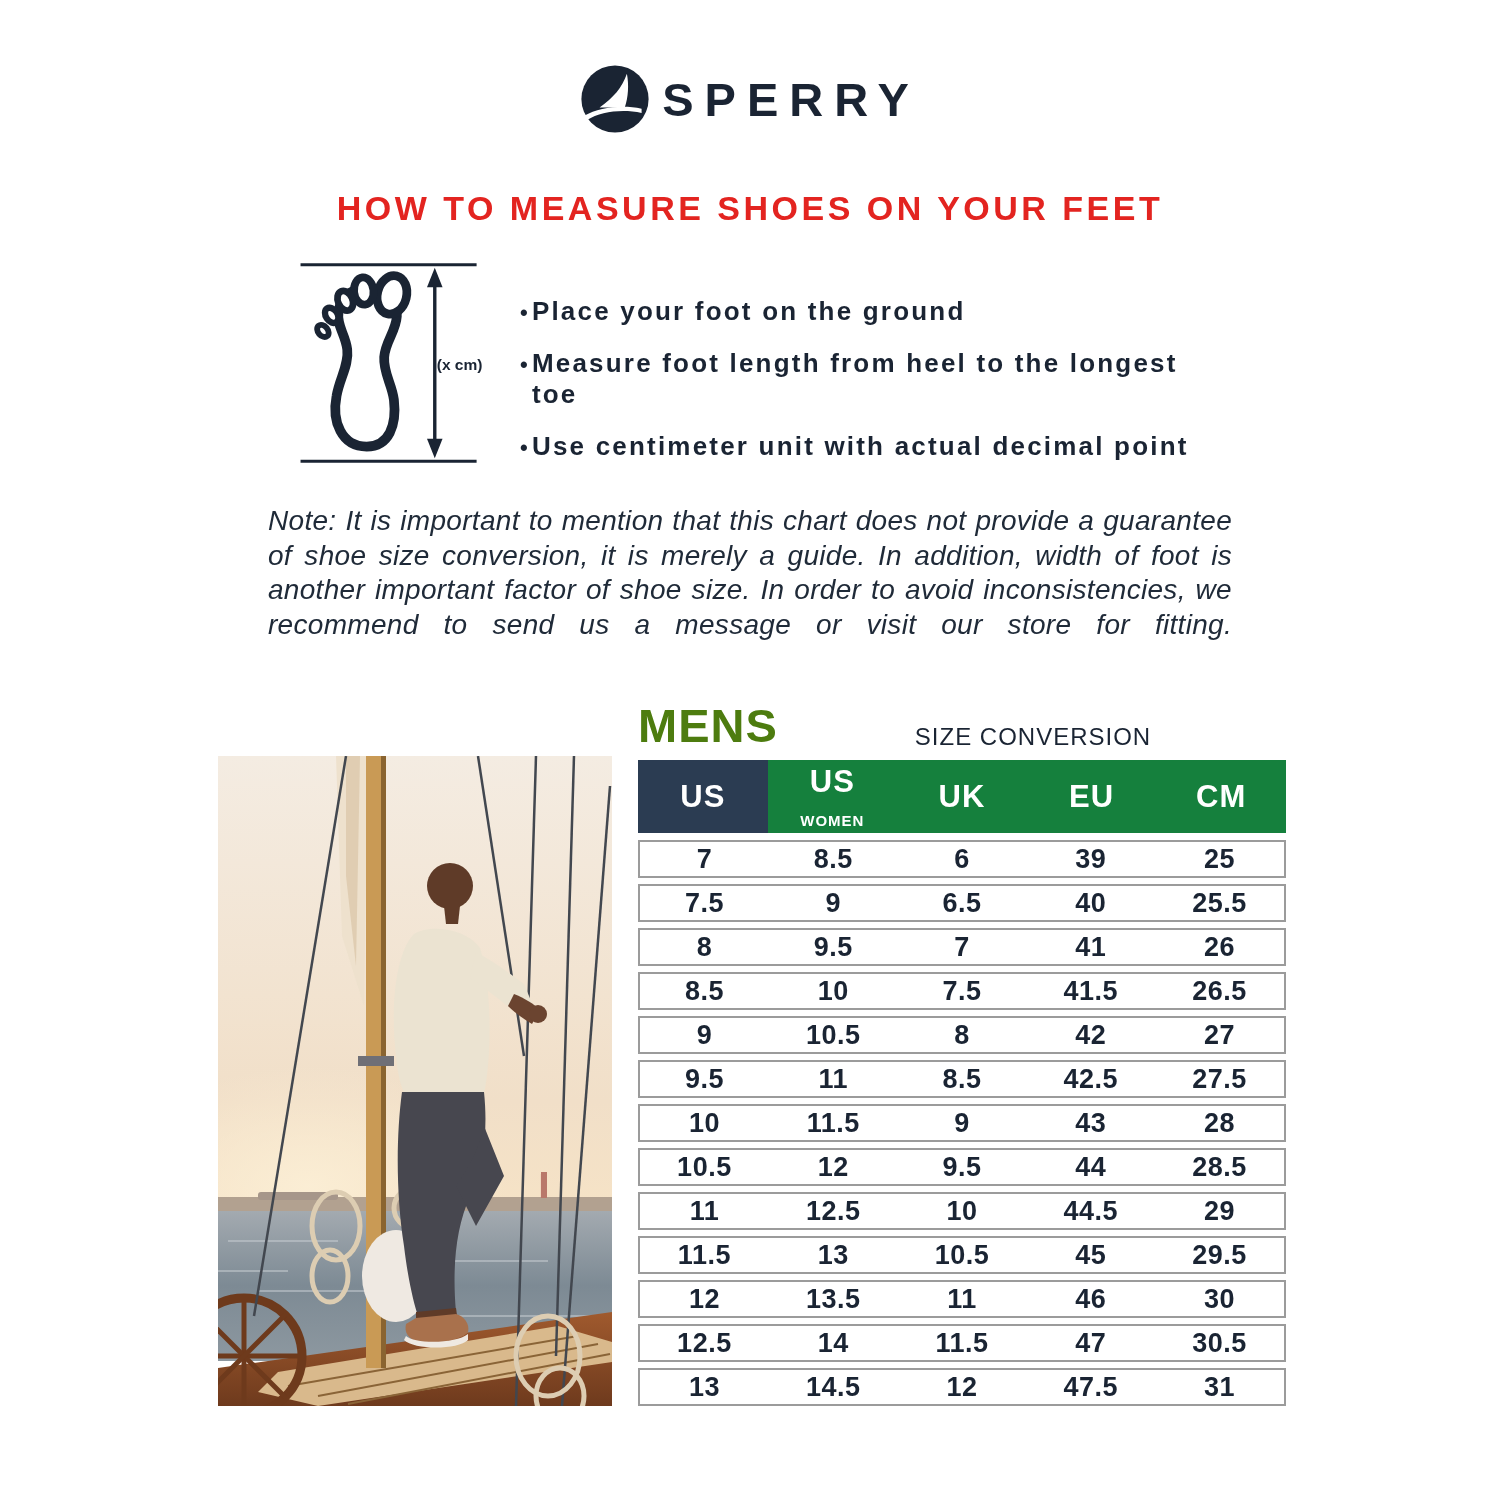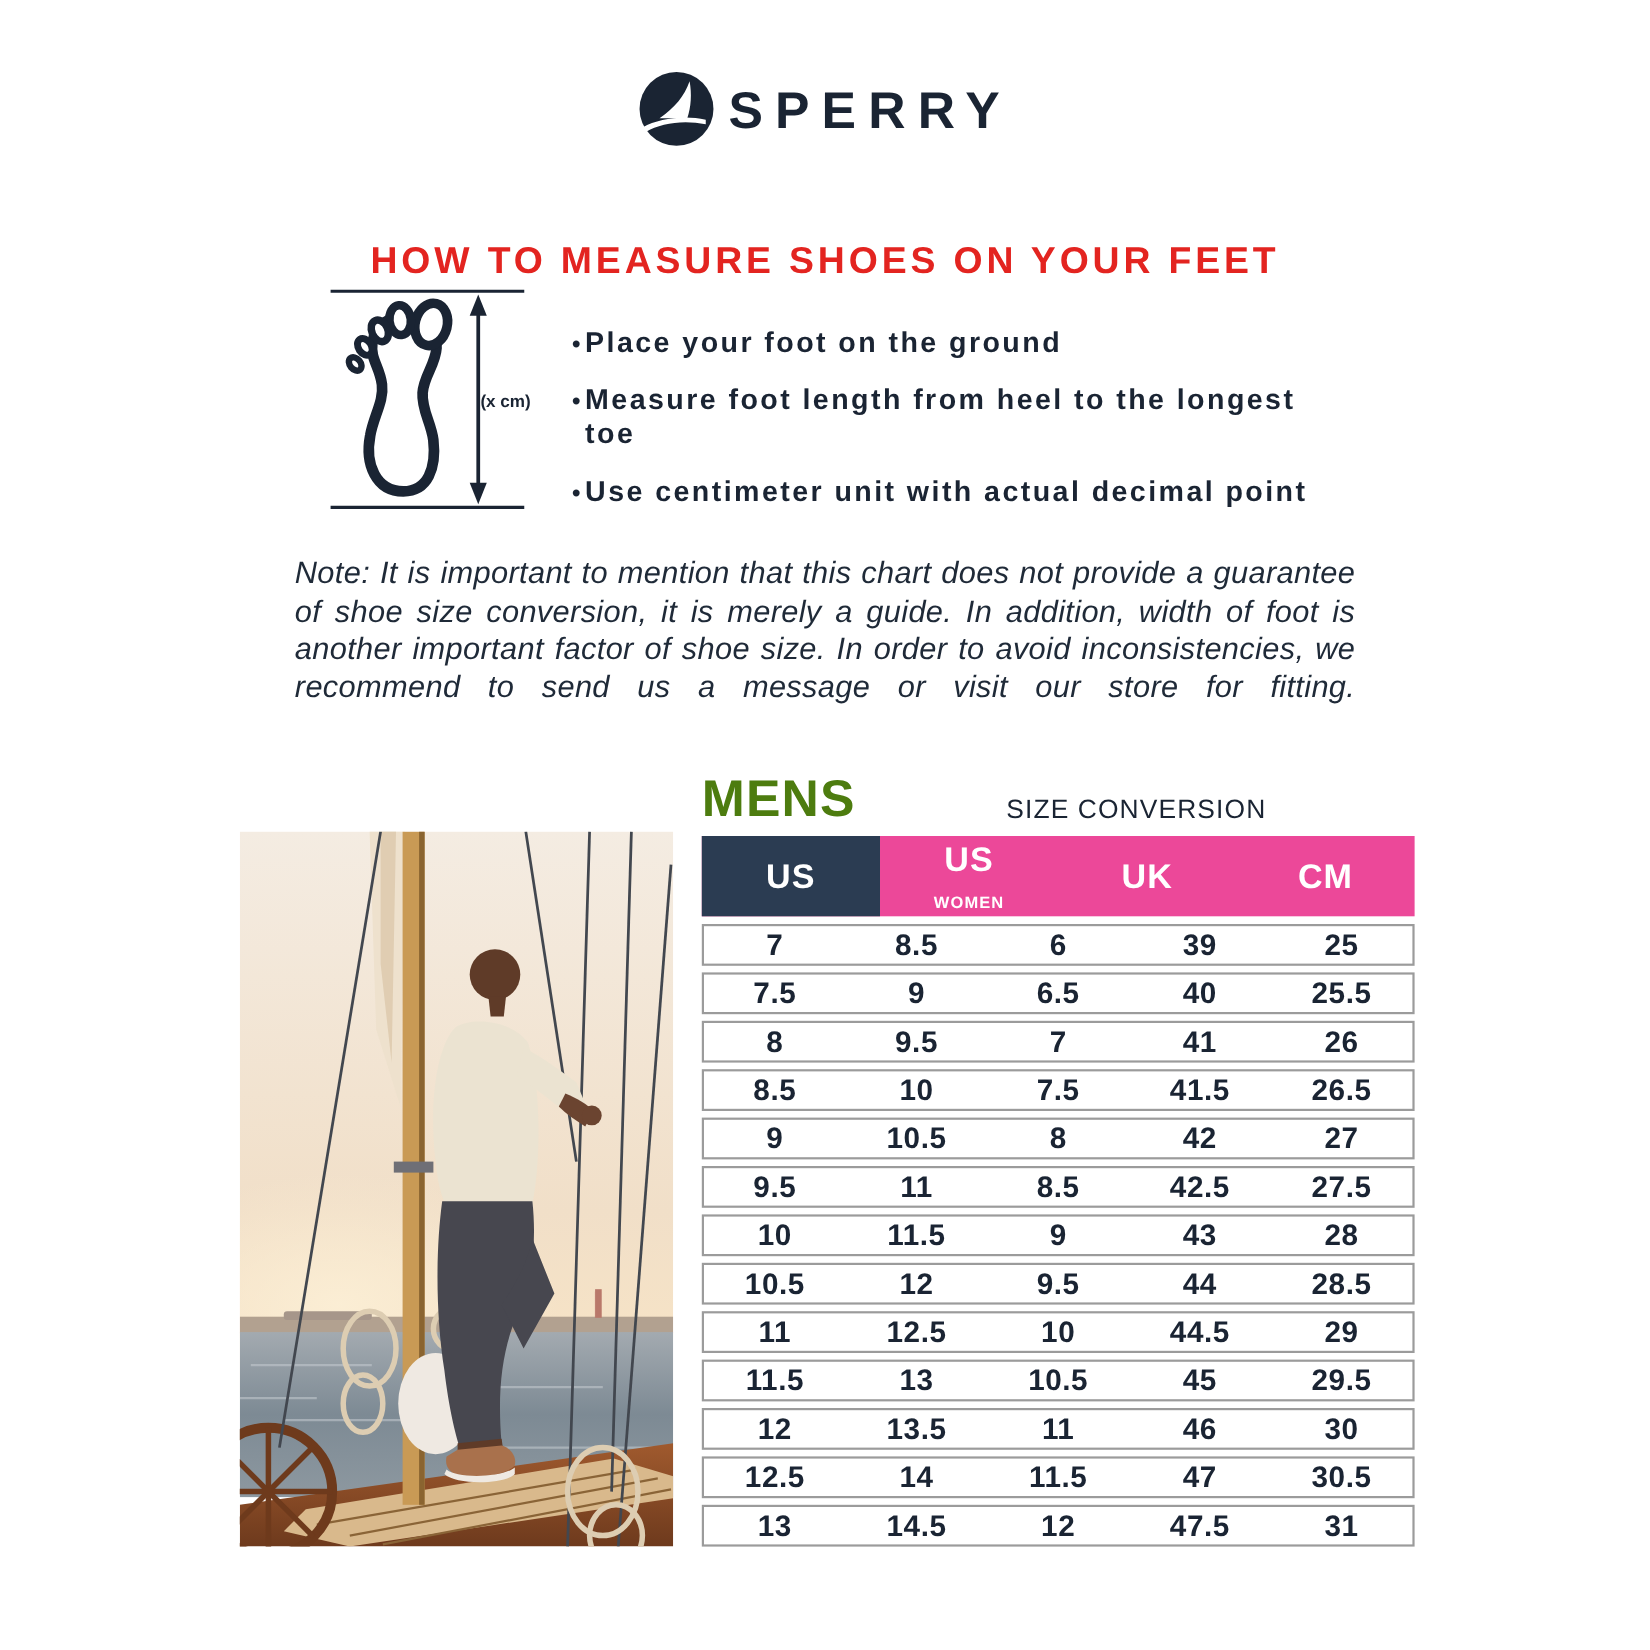--- a/index.html
+++ b/index.html
@@ -18,21 +18,21 @@
   .brand-logo { width:70px; height:70px; display:block; }
   .brand-name {
     font-size:47px; font-weight:800; letter-spacing:11px;
     color:#1a2433;
   }
 
   
   .main-heading {
     position:absolute; top:189px; left:0; width:100%;
     text-align:center; font-size:34px; font-weight:800;
-    letter-spacing:3.5px; color:#e32420;margin-top:29px;
+    letter-spacing:3.5px; color:#e32420;
   }
 
   
   .foot-diagram { position:absolute; left:298px; top:256px; width:186px; height:214px; }
   .instructions {
     position:absolute; left:520px; top:296px; width:700px;
     list-style:none;
   }
   .instructions li {
     display:flex; align-items:baseline;
@@ -60,21 +60,21 @@
   .chart-title {
     position:absolute; left:0; top:0;
     font-size:47px; font-weight:800; letter-spacing:1px; color:#4d7c0f;
   }
   .chart-subtitle {
     position:absolute; left:260px; top:25px; width:270px; text-align:center;
     font-size:24px; font-weight:400; letter-spacing:1px; color:#1a2433;
   }
   .size-table { position:absolute; left:638px; top:760px; width:648px; }
   .thead {
-    display:flex; height:73px; background:#ec4899; color:#ffffff;
+    display:flex; height:73px; background:#15803d; color:#ffffff;
     align-items:stretch;
   }
   .thcell {
     flex:1; display:flex; flex-direction:column;
     align-items:center; justify-content:center; line-height:1;
   }
   .thcell.first { background:#2b3c52; }
   .thcell .lbl { font-size:31px; font-weight:700; letter-spacing:1px; }
   .thcell .sub { font-size:15px; font-weight:700; letter-spacing:1px; margin-top:16px; }
   .tbody { margin-top:7px; }
@@ -242,20 +242,23 @@
           <div class="lbl">US</div>
         </div>
         <div class="thcell">
           <div class="lbl">US</div>
           <div class="sub">WOMEN</div>
         </div>
         <div class="thcell">
           <div class="lbl">UK</div>
         </div>
         <div class="thcell">
+          <div class="lbl">EU</div>
+        </div>
+        <div class="thcell">
           <div class="lbl">CM</div>
         </div>
       </div>
     <div class="tbody">
         <div class="trow">
           <div class="tcell">7</div>
           <div class="tcell">8.5</div>
           <div class="tcell">6</div>
           <div class="tcell">39</div>
           <div class="tcell">25</div>

